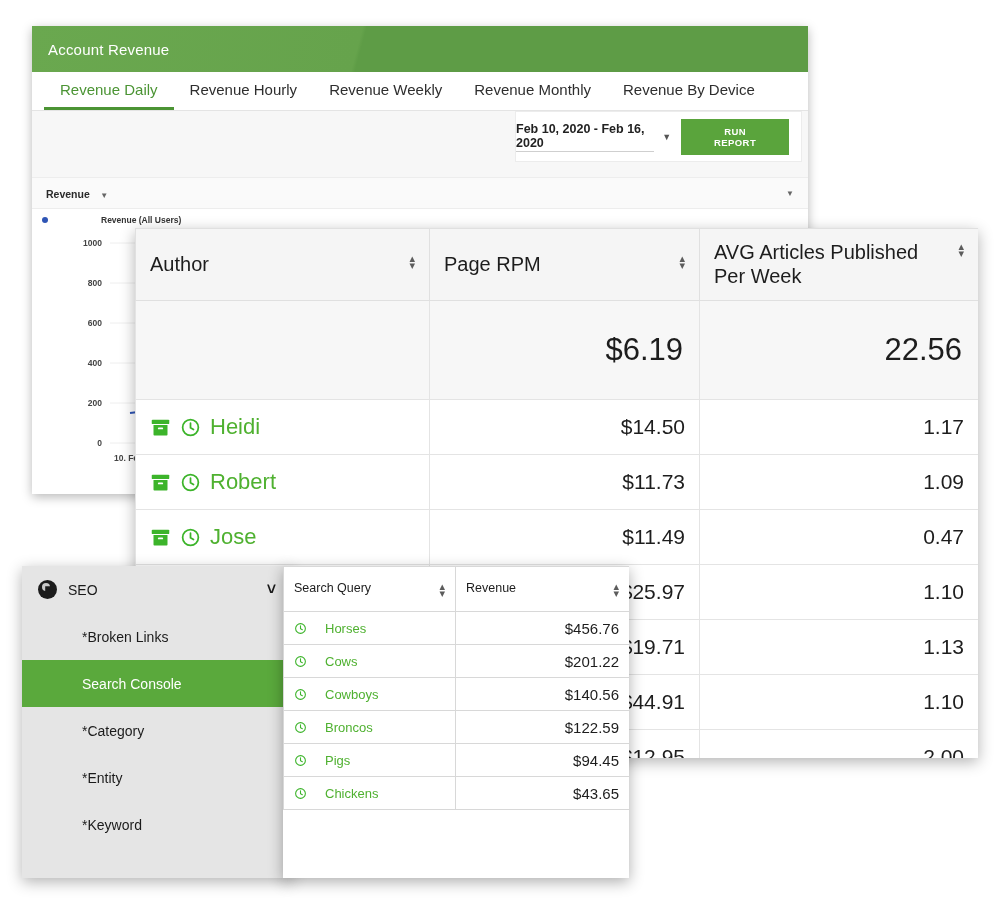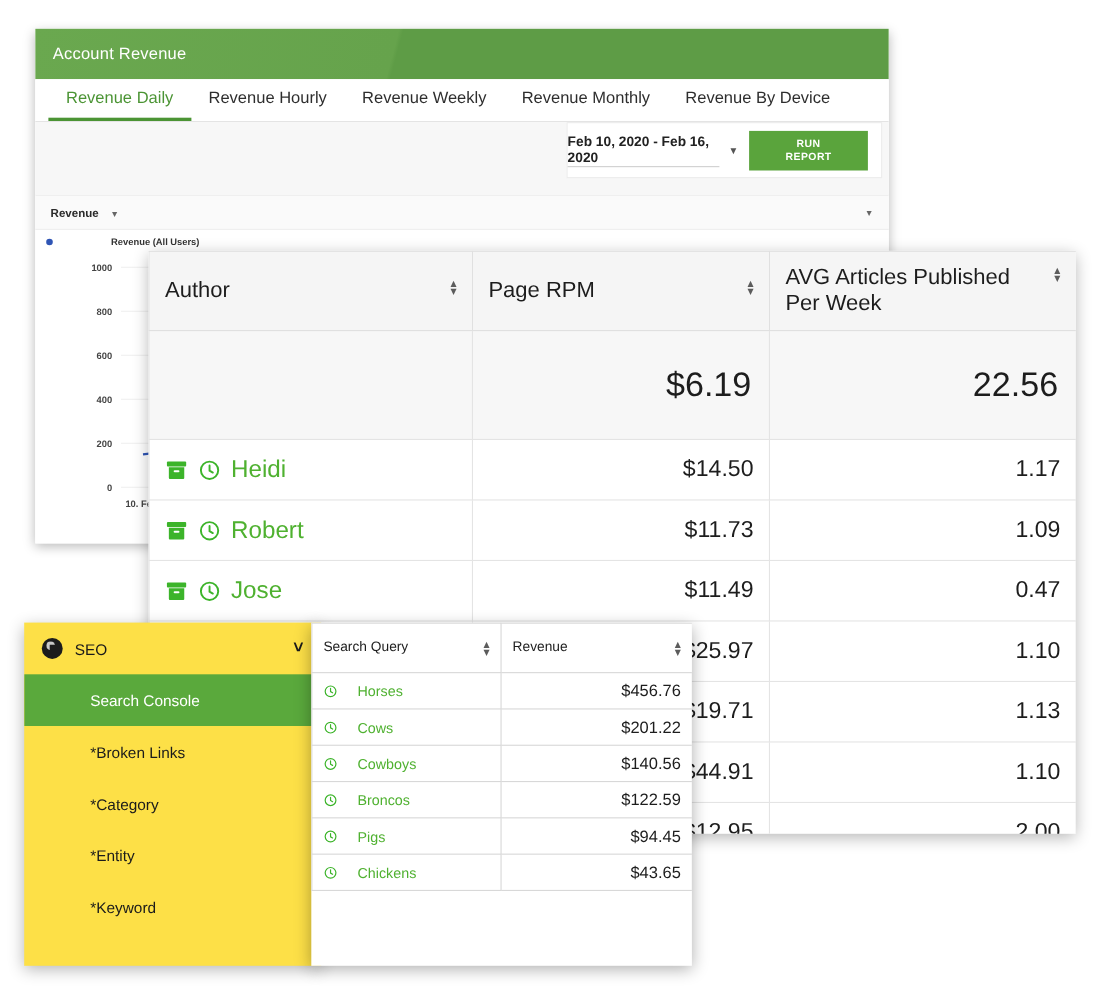--- a/index.html
+++ b/index.html
@@ -208,21 +208,21 @@
   .author-name { color: #4fb130; font-size: 22px; }
   .icon-green { color: #3cb42a; display: inline-flex; align-items: center; }
 
   
   #seo-panel {
     position: absolute;
     left: 22px;
     top: 566px;
     width: 270px;
     height: 312px;
-    background: #fde047;
+    background: #e5e5e5;
     box-shadow: 0 4px 14px rgba(0,0,0,0.30);
     z-index: 3;
     overflow: hidden;
   }
   #seo-head {
     height: 47px;
     display: flex;
     align-items: center;
     padding: 0 16px;
     color: #1a1a1a;
@@ -524,25 +524,25 @@
   </table>
 </div>
 
 <div id="seo-panel">
   <div id="seo-head">
     <span id="globe-icon"></span>
     <span>SEO</span>
     <span id="seo-chevron">˅</span>
   </div>
   <div id="seo-items">
+      <div class="seo-item">
+        <span>*Broken Links</span>
+      </div>
       <div class="seo-item active">
         <span>Search Console</span>
-      </div>
-      <div class="seo-item">
-        <span>*Broken Links</span>
       </div>
       <div class="seo-item">
         <span>*Category</span>
       </div>
       <div class="seo-item">
         <span>*Entity</span>
       </div>
       <div class="seo-item">
         <span>*Keyword</span>
       </div>

